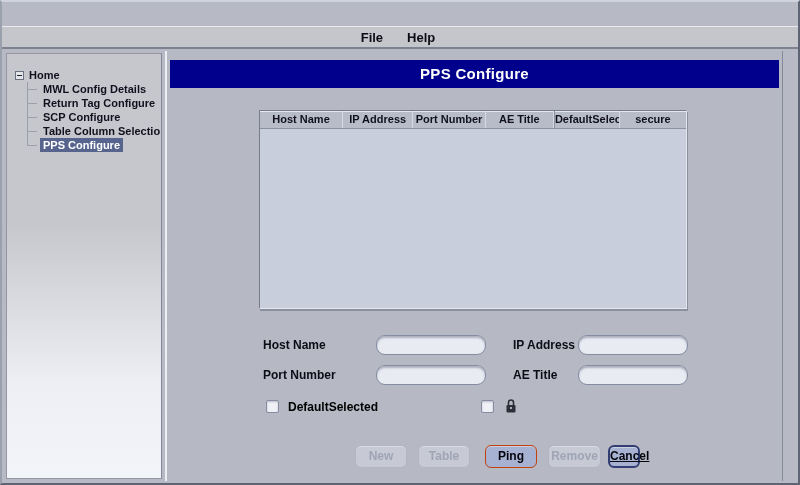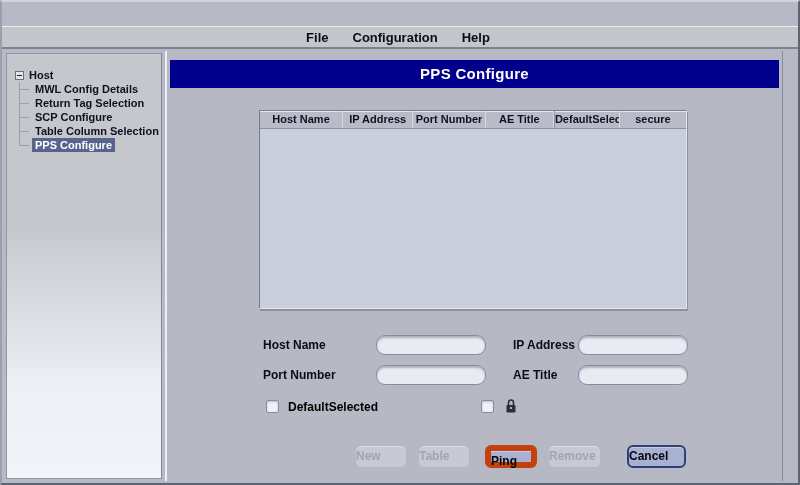--- a/index.html
+++ b/index.html
@@ -62,21 +62,21 @@
     border-right:1px solid #82879a;
     overflow:hidden;
   }
   .tree { padding:14px 0 0 8px; font-size:11px; font-weight:bold; color:#10101e; white-space:nowrap; }
   .tree-root { display:flex; align-items:center; height:14px; cursor:pointer; }
   .expander {
     width:9px; height:9px; margin-right:5px; flex:0 0 9px;
     border:1px solid #6a7080; background:#e4e6eb; position:relative; cursor:pointer;
   }
   .expander::before { content:""; position:absolute; left:1px; right:1px; top:3px; height:1px; background:#20202c; }
-  .tree-children { position:relative; margin-left:4px; }
+  .tree-children { position:relative; margin-left:12px; }
   .tree-children::before { content:""; position:absolute; left:0; top:0; bottom:7px; width:1px; background:#9aa0ac; }
   .tree-item {
     position:relative; height:14px; line-height:14px; padding-left:13px;
     cursor:pointer; overflow:hidden;
   }
   .tree-item::before { content:""; position:absolute; left:0; top:7px; width:10px; height:1px; background:#9aa0ac; }
   .tree-item .tree-label { display:inline-block; padding:0 3px; height:14px; line-height:14px; }
   .tree-item.selected .tree-label { background:#57648e; color:#ffffff; }
   
   .main {
@@ -121,59 +121,58 @@
   .checkbox {
     position:absolute; width:13px; height:13px;
     background:#eff1f6; border:1px solid #868da2; border-radius:2px;
     box-shadow:inset 0 1px 2px rgba(40,45,70,0.25); cursor:pointer;
   }
   .cb-label { position:absolute; font-size:12px; font-weight:bold; color:#000000; height:14px; line-height:14px; }
   .lock { position:absolute; width:12px; height:15px; }
   
   .btn {
     position:absolute; height:23px; border-radius:6px;
-    font-size:12px; font-weight:bold; text-align:left; line-height:21px;
+    font-size:12px; font-weight:bold; text-align:center; line-height:21px;
     font-family:"Liberation Sans", sans-serif; cursor:pointer;
   }
   .btn.disabled {
     background:#c7cad4; color:#9fa 2b4; color:#a0a5b5;
     border:1px solid #b2b6c2; box-shadow:inset 0 1px 0 #dadde5;
   }
   .btn.enabled {
     background:#a7b1d1; color:#05050d;
-    border:6px solid #c2410c; box-shadow:inset 0 1px 0 #c9d0e2;
+    border:1px solid #c2410c; box-shadow:inset 0 1px 0 #c9d0e2;
   }
   .btn.default { border:2px solid #323e74; line-height:19px; }
 </style>
 </head>
 <body>
 
 <div class="window">
 
 
   <div class="menubar">
     <div class="menu-item">File</div>
-    <div class="menu-item">Configuration</div>
     <div class="menu-item">Help</div>
   </div>
 
   <div class="content">
 
     <div class="sidebar">
       <div class="tree">
         <div class="tree-root">
           <span class="expander"></span>
-          <span class="tree-label">Host</span>
+          <span class="tree-label">Home</span>
         </div>
         <div class="tree-children">
           <div class="tree-item">
             <span class="tree-label">MWL Config Details</span>
           </div>
           <div class="tree-item">
-            <span class="tree-label">Return Tag Selection</span>
+            <span class="tree-label">Return Tag Configure</span>
           </div>
           <div class="tree-item">
             <span class="tree-label">SCP Configure</span>
           </div>
           <div class="tree-item">
             <span class="tree-label">Table Column Selection C</span>
           </div>
           <div class="tree-item selected">
             <span class="tree-label">PPS Configure</span>
           </div>
@@ -214,17 +213,17 @@
           <path d="M3.5 7 V4.5 a2.5 2.5 0 0 1 5 0 V7" fill="none" stroke="#2e2e38" stroke-width="1.6"></path>
           <rect x="1.5" y="7" width="9" height="7.5" rx="1.2" fill="#2e2e38"></rect>
           <circle cx="6" cy="10" r="1.1" fill="#c9cedd"></circle>
         </svg>
       </div>
 
       <button class="btn disabled" style="left:188px; top:394px; width:52px;">New</button>
       <button class="btn disabled" style="left:251px; top:394px; width:52px;">Table</button>
       <button class="btn enabled" style="left:318px; top:394px; width:52px;">Ping</button>
       <button class="btn disabled" style="left:381px; top:394px; width:53px;">Remove</button>
-      <button class="btn enabled default" style="left:460px; top:394px; width:59px;">Cancel</button>
+      <button class="btn enabled default" style="left:441px; top:394px; width:32px;text-decoration:underline;">Cancel</button>
     </div>
 
   </div>
 </div>
 
 </body></html>

